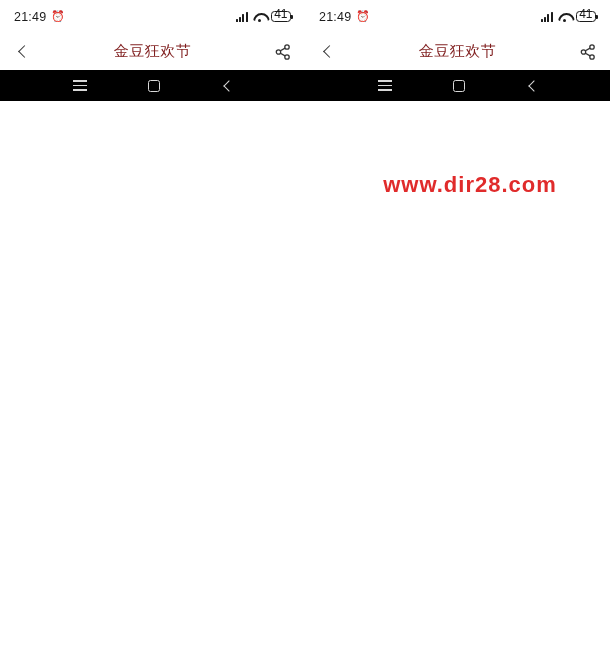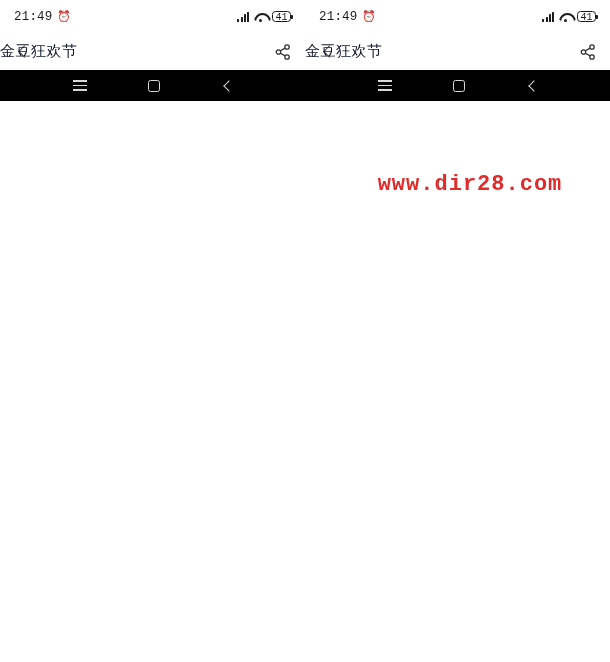--- a/index.html
+++ b/index.html
@@ -8,48 +8,48 @@
     font-family:"Liberation Sans","DejaVu Sans",sans-serif;
     background:#000;
   }
   .stage { position:relative; width:610px; height:662px; display:flex; }
   .phone { position:relative; width:305px; height:662px; overflow:hidden; background:#fff; }
   .phone.right { }
 
   
   .statusbar {
     height:33px; background:#fff; display:flex; align-items:center;
-    justify-content:space-between; padding:8px 14px; position:relative; z-index:5;font-family:Liberation Mono, monospace;
+    justify-content:space-between; padding:8px 14px; position:relative; z-index:5;
   }
   .sb-left { display:flex; align-items:center; gap:5px; font-size:12.5px; color:#1c1c1c; letter-spacing:.2px;}
   .sb-alarm { font-size:11px; color:#2b2b2b; }
   .sb-right { display:flex; align-items:center; gap:5px; }
   .sig { display:flex; align-items:flex-end; gap:1.2px; height:10px; }
   .sig i { display:block; width:2px; background:#1c1c1c; border-radius:.5px; }
   .sig i:nth-child(1){height:3px}.sig i:nth-child(2){height:5px}
   .sig i:nth-child(3){height:7.5px}.sig i:nth-child(4){height:10px}
   .wifi { position:relative; width:13px; height:10px; }
   .wifi::before {
     content:""; position:absolute; left:0; top:1px; width:13px; height:13px;
     border:2.2px solid #1c1c1c; border-radius:50%;
     clip-path:polygon(0 0,100% 0,100% 42%,50% 70%,0 42%);
   }
   .wifi::after{content:"";position:absolute;left:5px;top:7px;width:3px;height:3px;background:#1c1c1c;border-radius:50%;}
   .batt { border:1.3px solid #1c1c1c; border-radius:3.5px; padding:0 2.5px; height:11px;
-          display:flex; align-items:flex-start; font-size:10px; color:#1c1c1c; position:relative; }
+          display:flex; align-items:flex-end; font-size:12px; color:#1c1c1c; position:relative; }
   .batt::after{content:"";position:absolute;right:-3px;top:3.4px;width:1.6px;height:4px;background:#1c1c1c;border-radius:0 1px 1px 0;}
 
   
   .titlebar {
     height:37px; background:#fff; display:flex; align-items:center;
     padding:0 13px; position:relative; z-index:5;
   }
   .tb-title {
-    position:absolute; left:0; right:0; 
-    font-size:15px; color:#0f172a; font-weight:400; letter-spacing:.5px;
+    position:absolute; left:0; right:0; text-align:center;
+    font-size:15px; color:#7f1d1d; font-weight:400; letter-spacing:.5px;
     pointer-events:none;
   }
   .ico-back { width:20px; height:20px; position:relative; cursor:pointer; }
   .ico-back::before{
     content:""; position:absolute; left:7px; top:5px; width:8px; height:8px;
     border-left:1.6px solid #333; border-bottom:1.6px solid #333; transform:rotate(45deg);
   }
   .ico-share { margin-left:auto; width:18px; height:18px; position:relative; cursor:pointer; }
   .ico-share svg { display:block; }
 
@@ -69,21 +69,21 @@
     filter:blur(8px);
   }
 
   
   .dim { position:absolute; inset:0; background:rgba(0,0,0,.42); z-index:20; }
 
   
   .wm-main { position:absolute; z-index:30; pointer-events:none;
              color:#e02b2b; font-weight:bold; text-align:center; }
   .wm-cn { font-size:26px; letter-spacing:2px; }
-  .wm-url { font-size:22px; letter-spacing:1px; margin-top:2px; font-family:Liberation Mono, monospace; }
+  .wm-url { font-size:22px; letter-spacing:1px; margin-top:2px; font-family:Liberation Sans, sans-serif; }
   .wm-tile { position:absolute; inset:0; z-index:1; pointer-events:none; opacity:.22; overflow:hidden; }
   .wm-tile span { position:absolute; font-size:22px; font-weight:bold; font-style:italic;
                   transform:rotate(-18deg); white-space:nowrap; }
 
   
   .navbar { height:31px; background:#000; display:flex; align-items:center;
             justify-content:space-around; padding:0 42px; }
   .nav-ico { color:#d8d8d8; display:flex; align-items:center; justify-content:center; cursor:pointer; }
   .nav-menu { width:14px;height:11px;display:flex;flex-direction:column;justify-content:space-between; }
   .nav-menu i{display:block;height:1.6px;background:#d8d8d8;}

